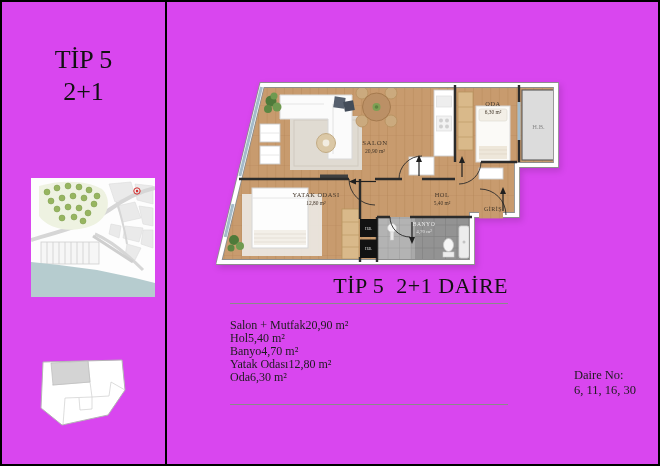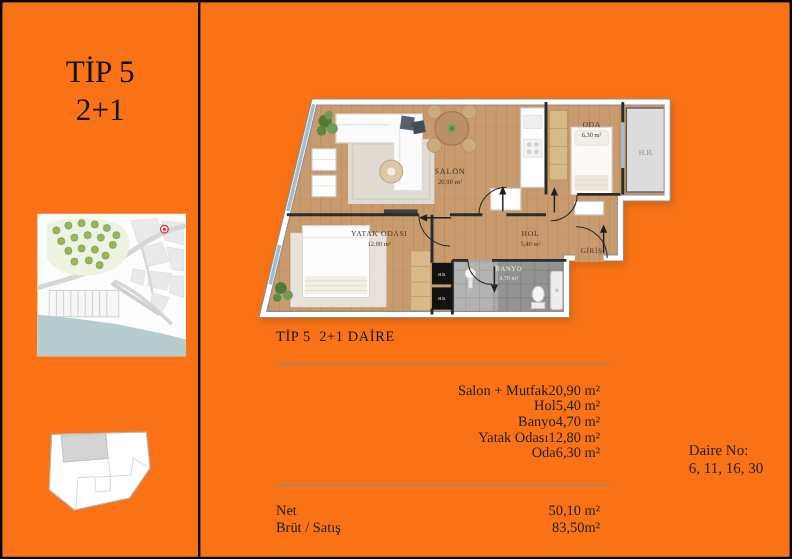--- a/index.html
+++ b/index.html
@@ -1,34 +1,34 @@
 <!DOCTYPE html>
 <html><head>
 <meta charset="utf-8">
 <style>
   html,body{margin:0;padding:0;background:#e8e8e8;}
   .page{
-    position:relative;width:660px;height:466px;background:#f97316;
+    position:relative;width:660px;height:466px;background:#d946ef;
     border:2px solid #000;box-sizing:border-box;overflow:hidden;
     font-family:"Liberation Serif","DejaVu Serif",serif;color:#1c1c1c;
   }
   .divider{position:absolute;left:163px;top:0;width:2px;height:100%;background:#000;}
   
   .plan-title{position:absolute;left:0;top:42px;width:163px;text-align:center;
     font-size:26px;line-height:32px;color:#111;}
   .site-map{position:absolute;left:29px;top:176px;}
   .footprint{position:absolute;left:33px;top:350px;}
   
   .floorplan{position:absolute;left:214px;top:74px;filter:drop-shadow(2px 3px 3px rgba(0,0,0,.14));}
-  .heading{position:absolute;left:228px;top:271px;width:278px;text-align:left;
-    font-size:12px;letter-spacing:.5px;white-space:pre;color:#111;}
+  .heading{position:absolute;left:228px;top:271px;width:278px;text-align:right;
+    font-size:22px;letter-spacing:.5px;white-space:pre;color:#111;}
   .rule{position:absolute;left:228px;width:278px;height:1px;background:#8a8a8a;}
   .rule1{top:301px;} .rule2{top:402px;}
   .area-table{position:absolute;left:228px;top:317px;width:270px;font-size:12px;}
-  .area-table .row{display:flex;justify-content:flex-end;height:13px;line-height:13px;}
+  .area-table .row{display:flex;justify-content:flex-start;height:13px;line-height:13px;}
   .totals{position:absolute;left:228px;top:417px;width:270px;font-size:12px;}
   .totals .row{display:flex;justify-content:space-between;height:13.5px;line-height:13.5px;}
   .unit-no{position:absolute;right:22px;top:366px;font-size:12.5px;line-height:15px;}
   svg text{font-family:"Liberation Serif","DejaVu Serif",serif;}
 </style>
 </head>
 <body>
 
 <div class="page">
   <div class="divider"></div>
@@ -301,28 +301,18 @@
       <span>12,80 m²</span>
     </div>
     <div class="row">
       <span>Oda</span>
       <span>6,30 m²</span>
     </div>
   </div>
 
   <div class="rule rule2"></div>
 
-  <div class="totals">
-    <div class="row">
-      <span>Net</span>
-      <span>50,10 m²</span>
-    </div>
-    <div class="row">
-      <span>Brüt / Satış</span>
-      <span>83,50m²</span>
-    </div>
-  </div>
 
   <div class="unit-no">
     <div>Daire No:</div>
     <div>6, 11, 16, 30</div>
   </div>
 </div>
 
 </body></html>

